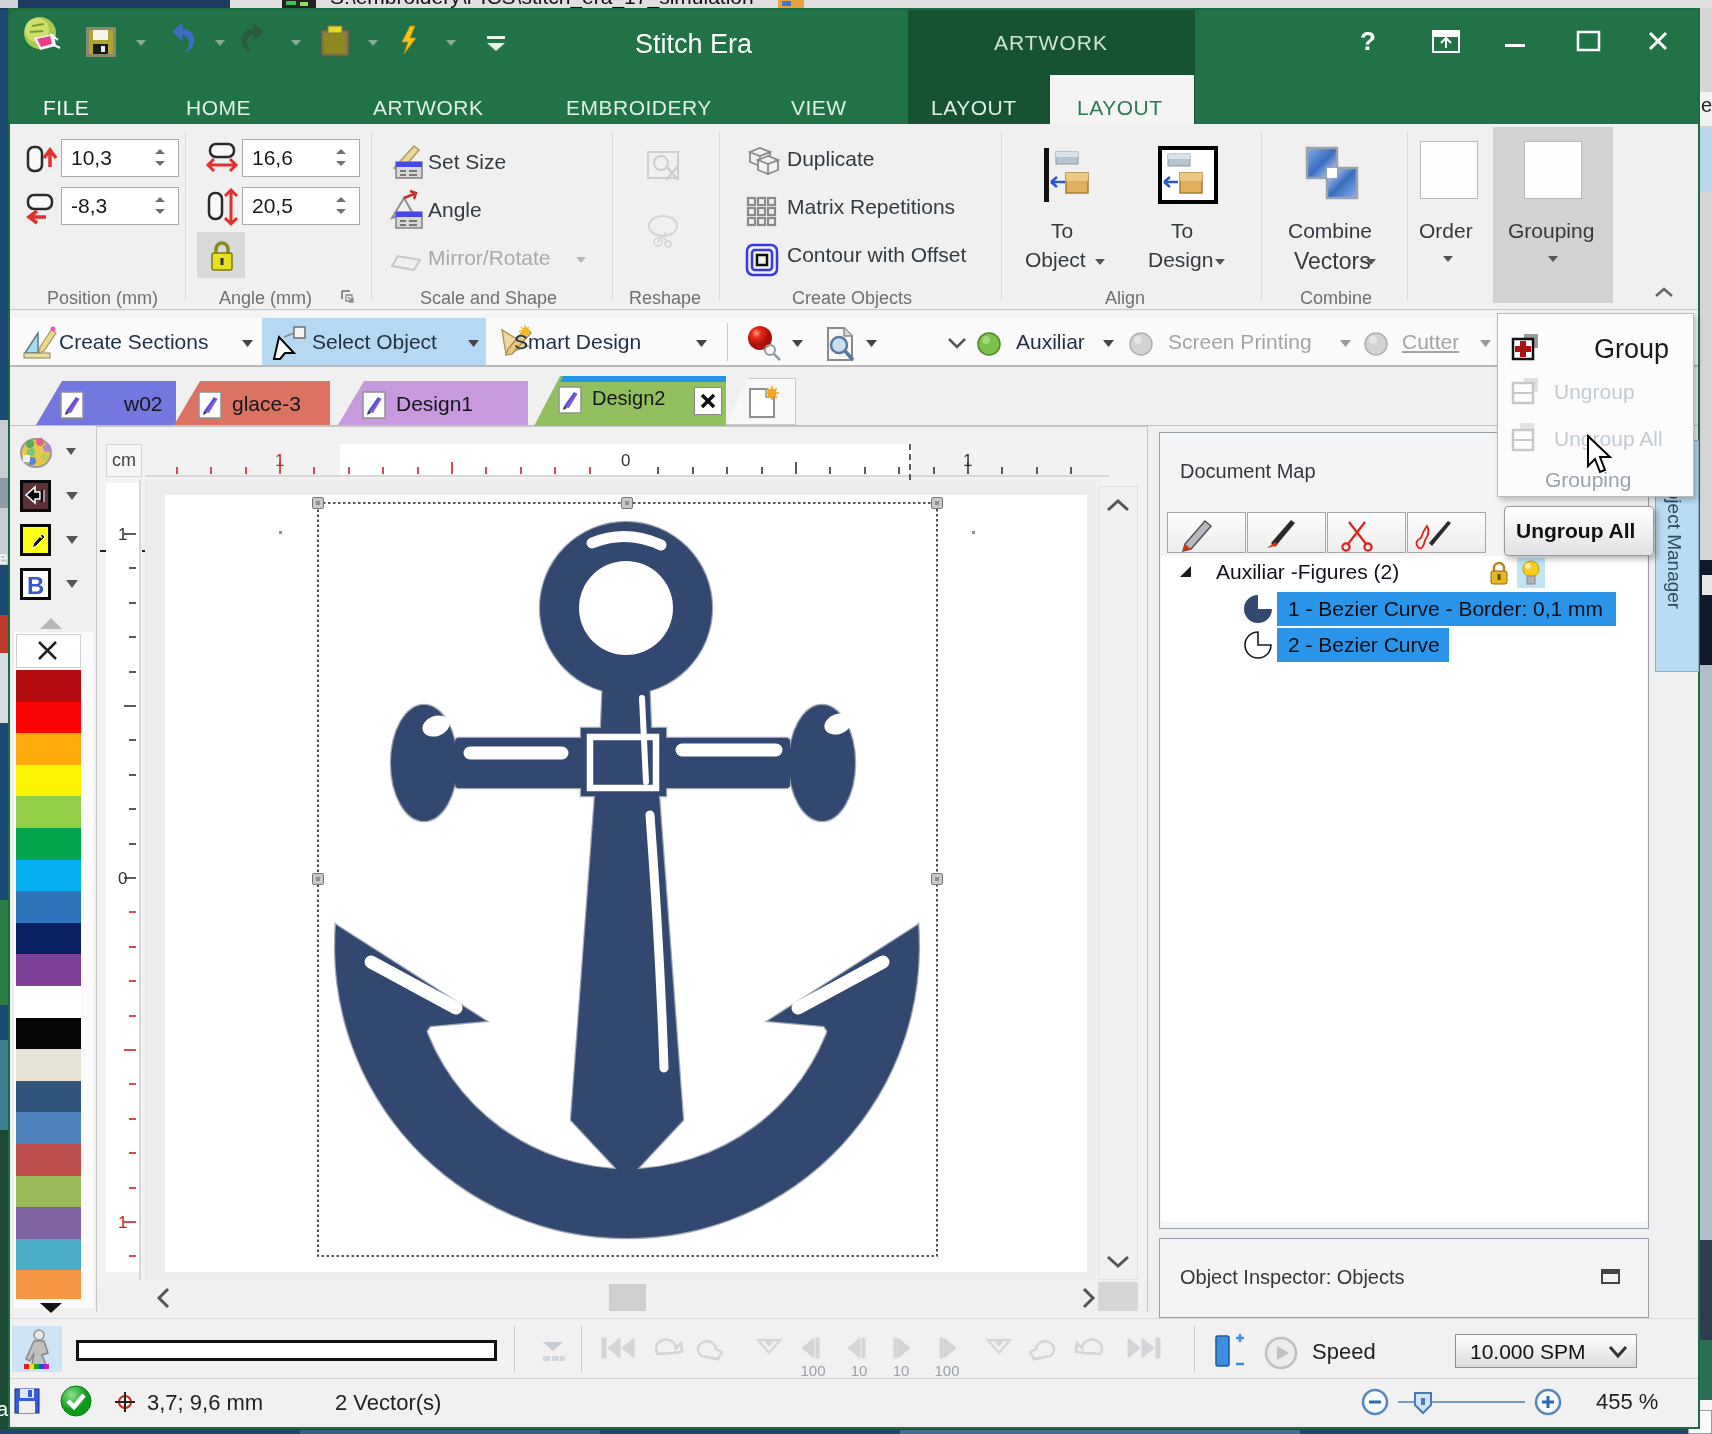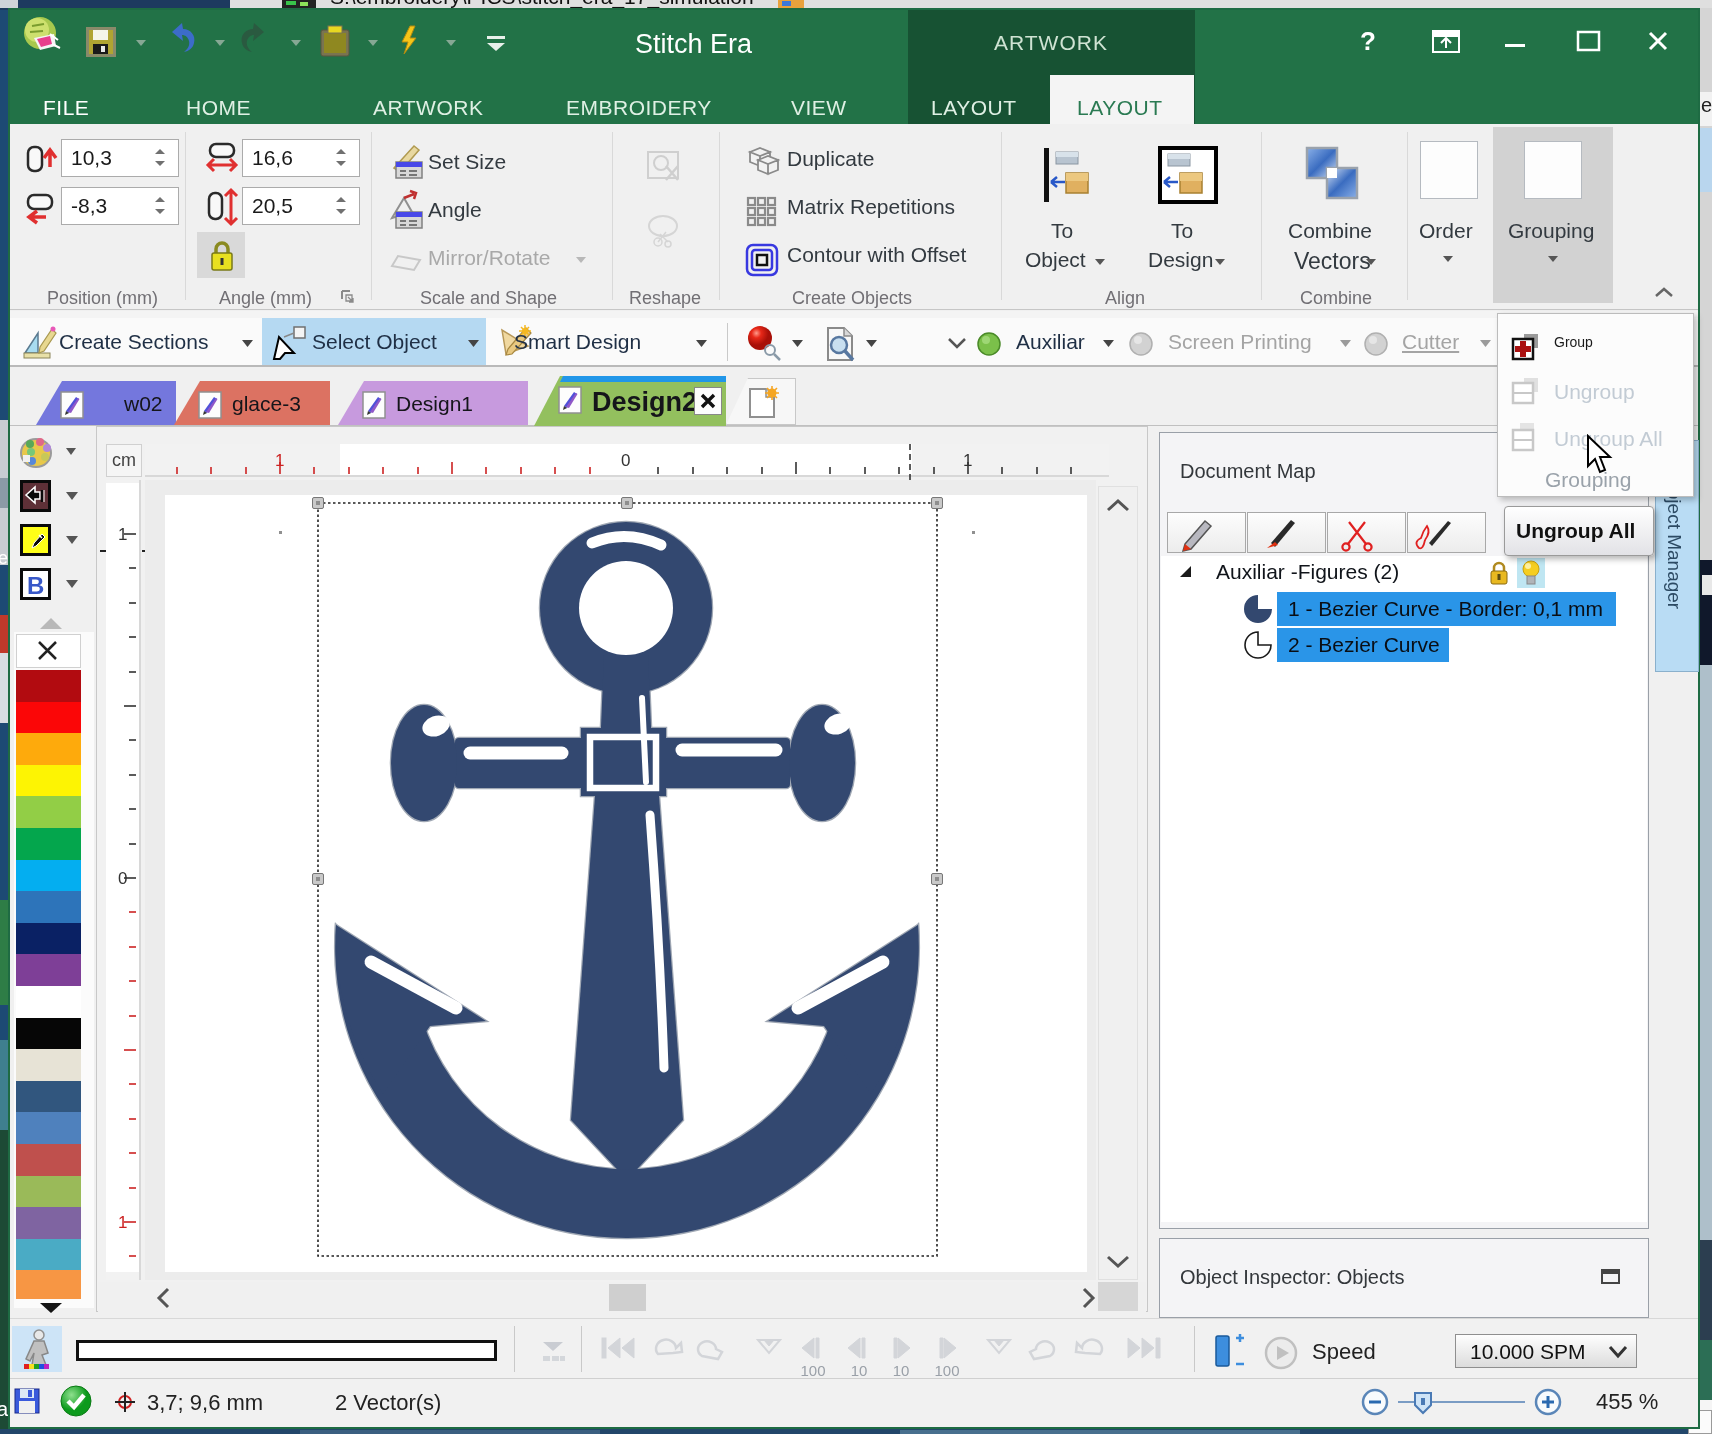--- a/index.html
+++ b/index.html
@@ -374,21 +374,21 @@
 </svg>
 <div class="tx" style="left:396px;top:392px;font-size:21px;color:#15151a;">Design1</div>
 <div class="ab" style="left:534px;top:376px;width:192px;height:50px;background:#93c05e;clip-path:polygon(26px 0, 100% 0, 100% 100%, 0 100%)"></div>
 <div class="ab" style="left:534px;top:376px;width:192px;height:6px;background:#2196e8;clip-path:polygon(29px 0, 100% 0, 100% 100%, 26px 100%)"></div>
 <svg class="ab" style="left:558px;top:386px" width="26" height="30" viewBox="0 0 26 30">
 <rect x="1" y="1" width="22" height="26" fill="#fdfdfd" stroke="#909090" stroke-width="1.5"></rect>
 <path d="M6 20 L16 6 l3 2 L9 22 z" fill="#5050d8"></path>
 <path d="M8 21 L18 7 l1.5 1 L11 22 z" fill="#9058c8"></path>
 <path d="M6 20 l3 2 l-4 2 z" fill="#333"></path>
 </svg>
-<div class="tx" style="left:592px;top:387px;font-size:27px;color:#15151a;font-weight:bold;">Design2</div>
+<div class="tx" style="left:592px;top:387px;font-size:20px;color:#15151a;">Design2</div>
 <div class="ab" style="left:694px;top:387px;width:28px;height:28px;background:#fcfcfc;border:1px solid #888"></div>
 <svg class="ab" style="left:694px;top:387px" width="28" height="28">
     <path d="M8 8 L20 20 M20 8 L8 20" stroke="#111" stroke-width="3.4"></path>
   </svg>
 <div class="ab" style="left:726px;top:378px;width:70px;height:47px;background:#f7f7f7;border:1px solid #c8c8c8;clip-path:polygon(22px 0, 100% 0, 100% 100%, 0 100%)"></div>
 <svg class="ab" style="left:746px;top:385px" width="34" height="36" viewBox="0 0 34 36">
 <path d="M4 4 h16 l8 8 v20 h-24 z" fill="#fff" stroke="#909090" stroke-width="2"></path>
 <path d="M20 4 v8 h8" fill="#e0e0e0" stroke="#909090" stroke-width="1.5"></path>
 <circle cx="26" cy="8" r="4.5" fill="#f5a623"></circle>
 <path d="M26 1 v14 M19 8 h14 M21 3 l10 10 M31 3 l-10 10" stroke="#f5a623" stroke-width="1.6"></path>
@@ -656,21 +656,21 @@
   </svg>
 <div class="ab" style="left:1655px;top:440px;width:44px;height:232px;background:#b9dcf4;border:1px solid #8ab0cc"></div>
 <div class="tx" style="left:1663px;top:474px;font-size:19px;color:#2c4a63;writing-mode:vertical-rl;letter-spacing:0">Object Manager</div>
 <div class="ab" style="left:1497px;top:313px;width:197px;height:184px;background:#fcfcfc;border:1px solid #bcbcbc;box-shadow:3px 3px 6px rgba(0,0,0,0.25)"></div>
 <svg class="ab" style="left:1510px;top:330px" width="36" height="34" viewBox="0 0 36 34">
 <path d="M14 6 h12 v12" fill="none" stroke="#9a9a9a" stroke-width="4"></path>
 <rect x="3" y="9" width="20" height="20" fill="#fff" stroke="#111" stroke-width="2.5"></rect>
 <rect x="10" y="11" width="6" height="16" fill="#aa1111"></rect>
 <rect x="5" y="16" width="16" height="6" fill="#aa1111"></rect>
 </svg>
-<div class="tx" style="left:1554px;top:334px;font-size:14px;color:#1a1a1a;text-align:center;">Group</div>
+<div class="tx" style="left:1594px;top:334px;font-size:27px;color:#1a1a1a;text-align:center;">Group</div>
 <svg class="ab" style="left:1510px;top:374px" width="36" height="34" viewBox="0 0 36 34">
 <path d="M14 6 h12 v12" fill="none" stroke="#e0e0e0" stroke-width="4"></path>
 <rect x="3" y="9" width="20" height="20" fill="#fff" stroke="#c8c8c8" stroke-width="2.5"></rect>
 <path d="M3 19 h20" stroke="#c8c8c8" stroke-width="2"></path>
 </svg>
 <div class="tx" style="left:1554px;top:380px;font-size:21px;color:#c2cbd4;">Ungroup</div>
 <svg class="ab" style="left:1510px;top:421px" width="36" height="34" viewBox="0 0 36 34">
 <rect x="10" y="2" width="14" height="14" fill="#e4e4e4"></rect>
 <rect x="3" y="9" width="20" height="20" fill="#fff" stroke="#c8c8c8" stroke-width="2.5"></rect>
 <path d="M3 19 h20" stroke="#c8c8c8" stroke-width="2"></path>

